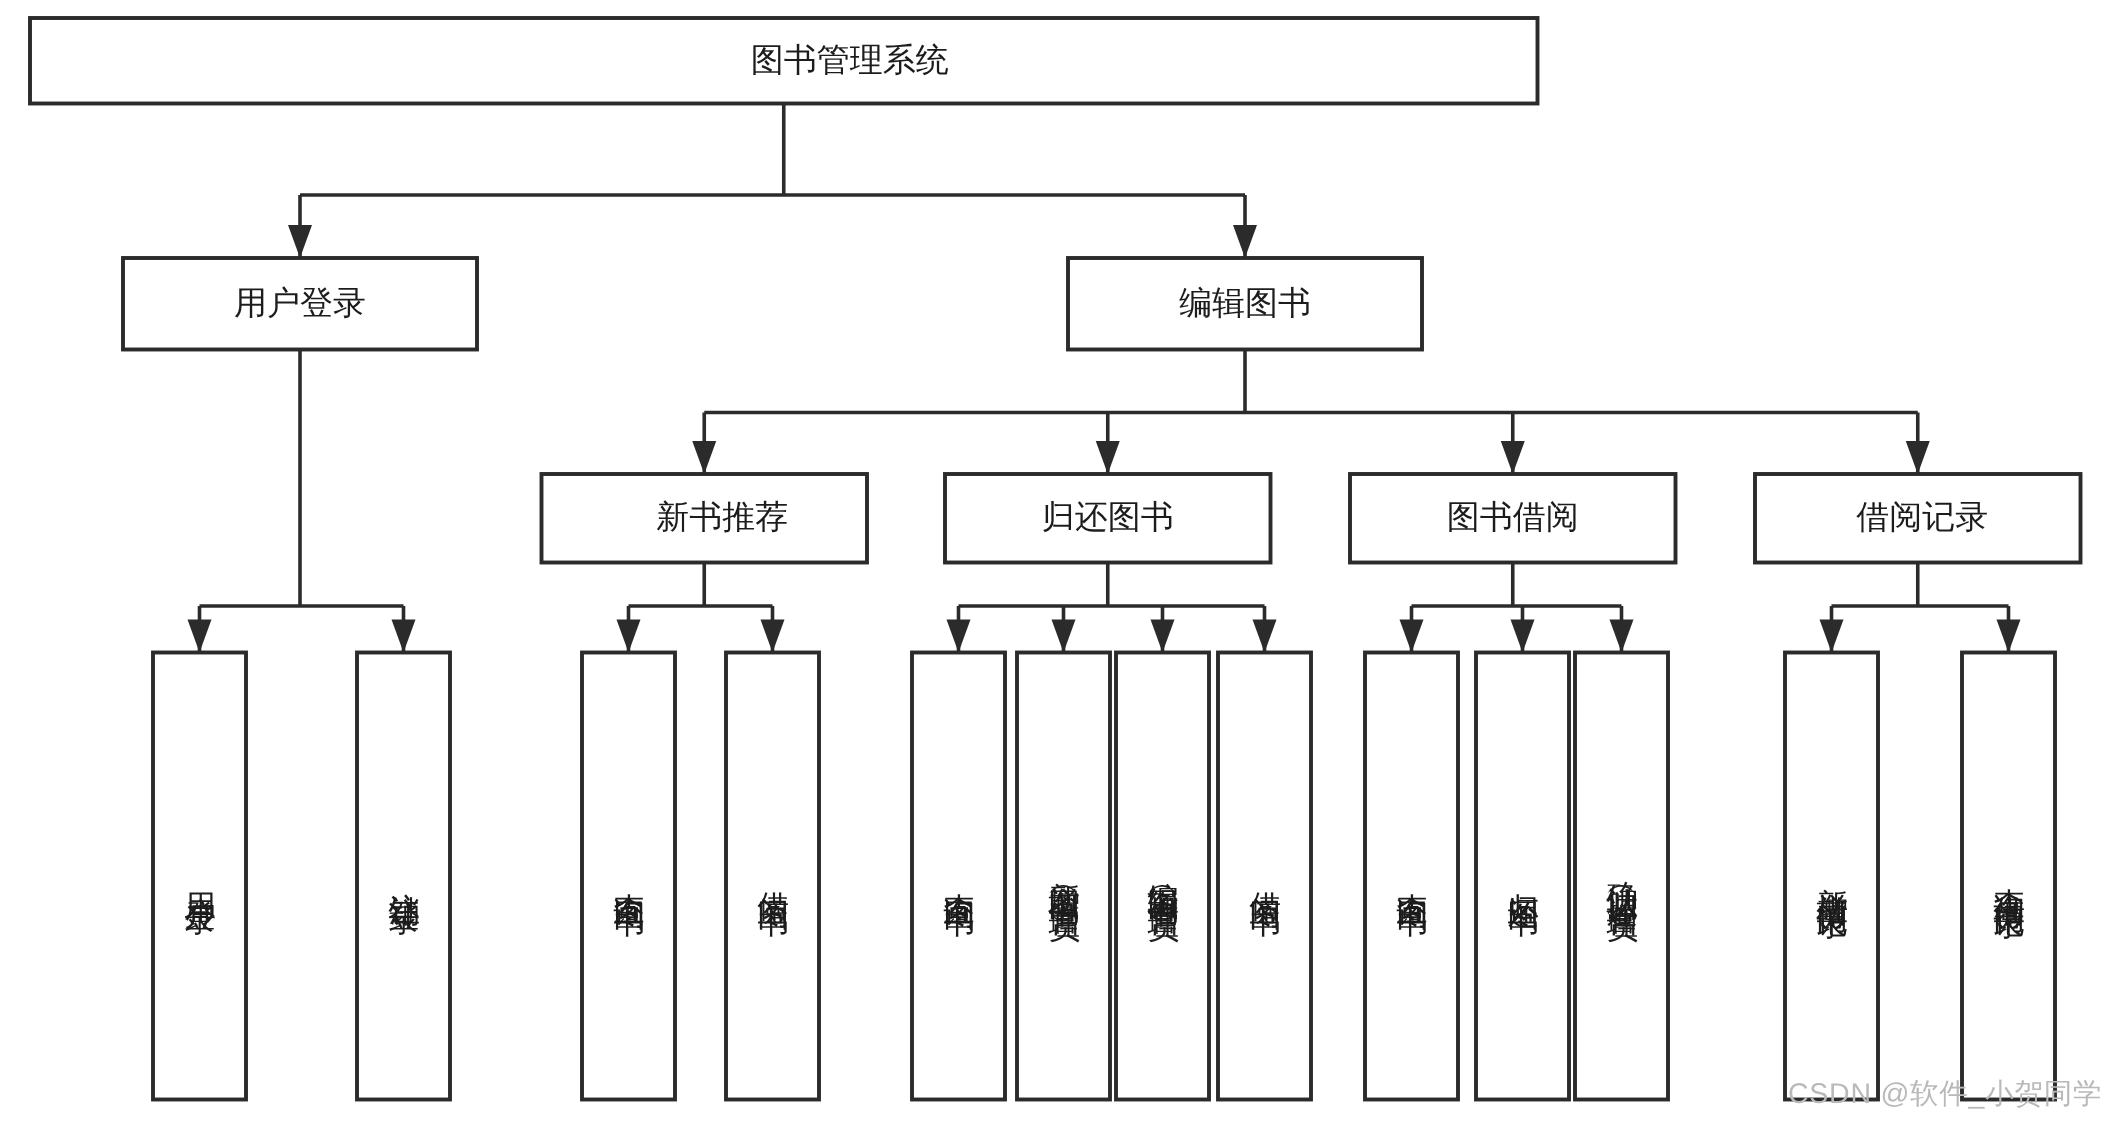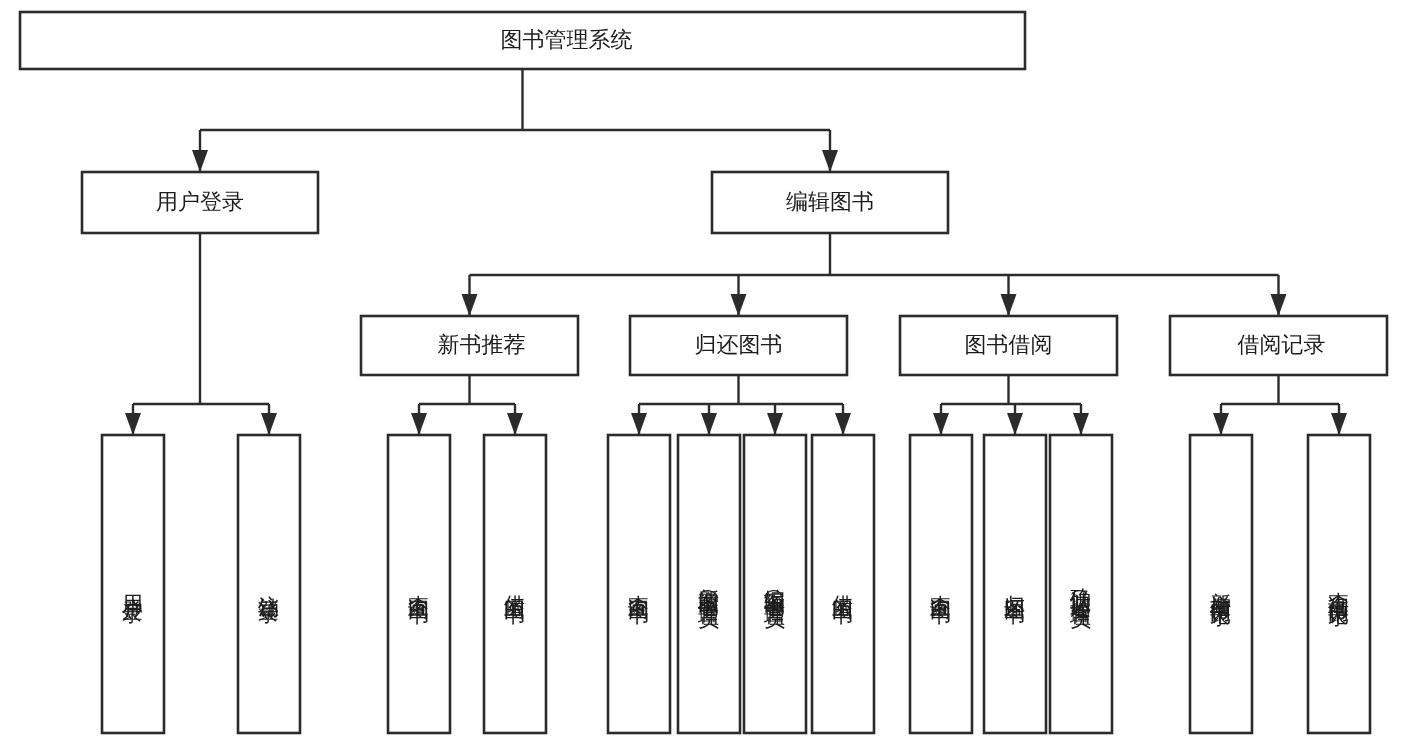--- a/index.html
+++ b/index.html
@@ -168,13 +168,14 @@
       <div class="node-label vertical" style="left: 608px; top: 435px; width: 62px; height: 298px;">查询图书</div>
       <div class="node-label vertical" style="left: 678px; top: 435px; width: 62px; height: 298px;">新增图书（管理员）</div>
       <div class="node-label vertical" style="left: 744px; top: 435px; width: 62px; height: 298px;">编辑图书（管理员）</div>
       <div class="node-label vertical" style="left: 812px; top: 435px; width: 62px; height: 298px;">借阅图书</div>
       <div class="node-label vertical" style="left: 910px; top: 435px; width: 62px; height: 298px;">查询图书</div>
       <div class="node-label vertical" style="left: 984px; top: 435px; width: 62px; height: 298px;">归还图书</div>
       <div class="node-label vertical" style="left: 1050px; top: 435px; width: 62px; height: 298px;">确认归还（管理员）</div>
       <div class="node-label vertical" style="left: 1190px; top: 435px; width: 62px; height: 298px;">新增借阅记录</div>
       <div class="node-label vertical" style="left: 1308px; top: 435px; width: 62px; height: 298px;">查询借阅记录</div>
     </div>
+  <div class="watermark" style="left: 1192px; top: 716px;">CSDN @软件_小贺同学</div>
 </div>
 
 </body></html>

